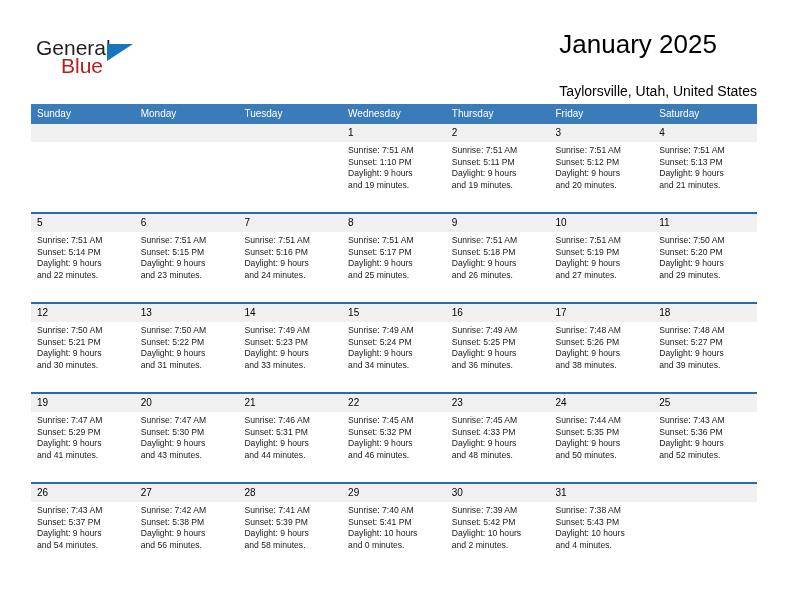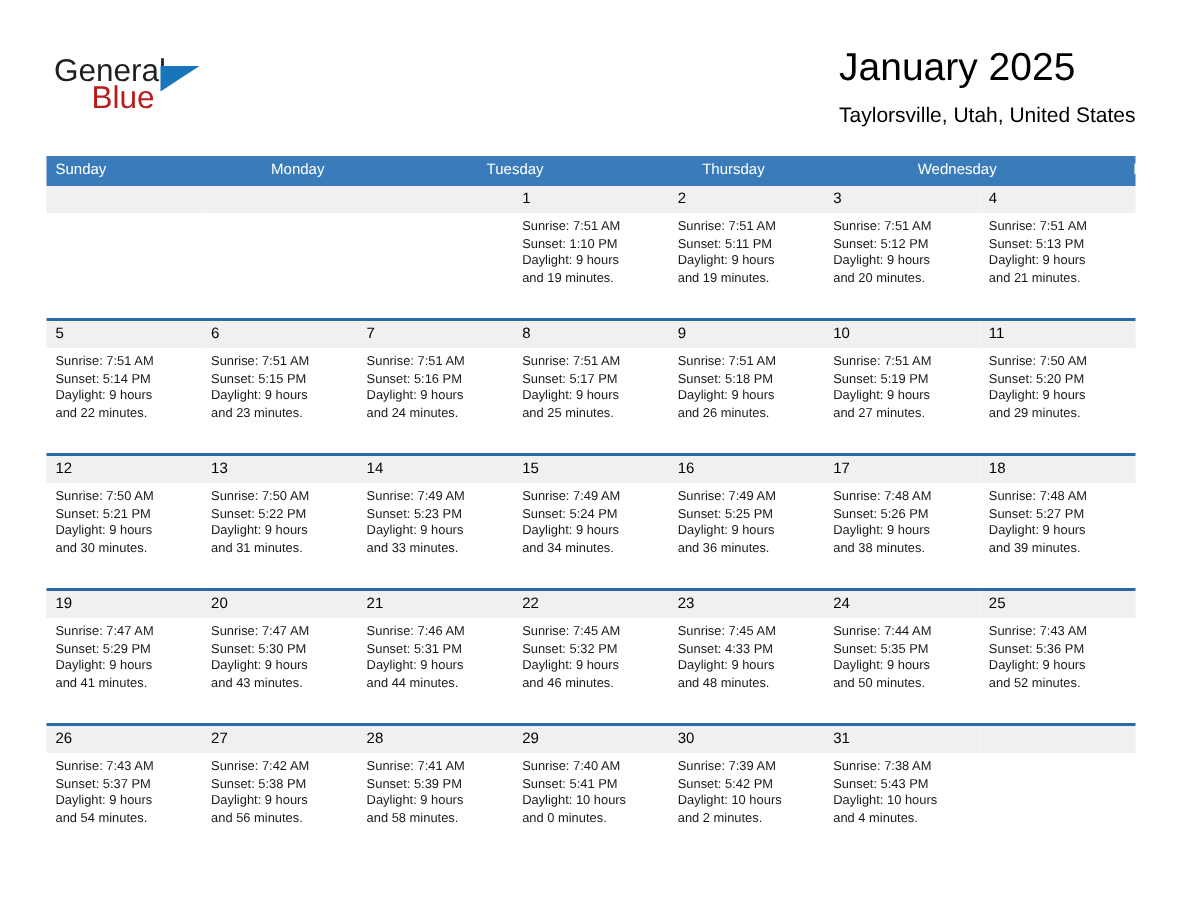--- a/index.html
+++ b/index.html
@@ -72,36 +72,35 @@
   .cal-title {
     font-size: 26px;
     color: #000000;
     line-height: 32px;
     white-space: nowrap;
   }
   .cal-subtitle {
     font-size: 14px;
     color: #000000;
     line-height: 20px;
-    margin-top: 6px;
+    margin-top: 21px;
     white-space: nowrap;
   }
 
   
   .calendar {
     position: absolute;
     left: 31px;
     top: 104px;
     width: 726px;
   }
   .dow-row {
     display: flex;
     background: #3a7cb9;
     height: 20px;
-    gap: 40px;
   }
   .dow-cell {
     flex: 0 0 103.71px;
     width: 103.71px;
     box-sizing: border-box;
     color: #ffffff;
     font-size: 10px;
     line-height: 20px;
     padding-left: 6px;
     white-space: nowrap;
@@ -160,22 +159,22 @@
       <div class="cal-subtitle">Taylorsville, Utah, United States</div>
     </div>
 
   </div>
 
   <div class="calendar">
     <div class="dow-row" id="dow-row">
         <div class="dow-cell">Sunday</div>
         <div class="dow-cell">Monday</div>
         <div class="dow-cell">Tuesday</div>
+        <div class="dow-cell">Wednesday</div>
         <div class="dow-cell">Thursday</div>
-        <div class="dow-cell">Wednesday</div>
         <div class="dow-cell">Friday</div>
         <div class="dow-cell">Saturday</div>
       </div>
     <div id="weeks-container">
         <div class="week-row first">
           <div class="day-cell empty">
             <div class="day-num-band"></div>
             <div class="day-body"></div>
           </div>
           <div class="day-cell empty">

